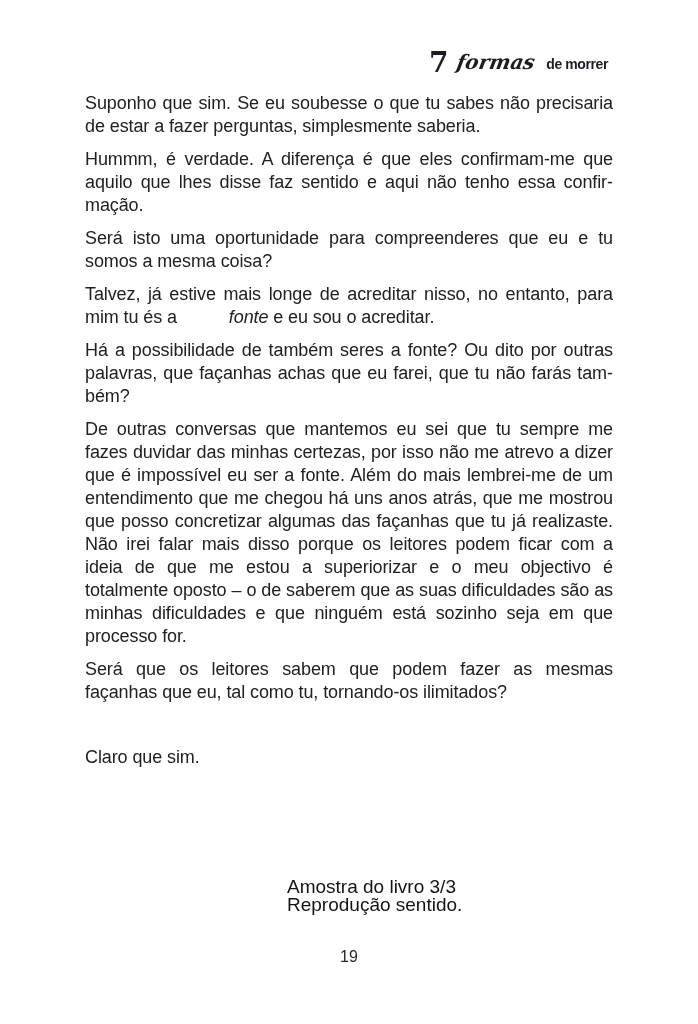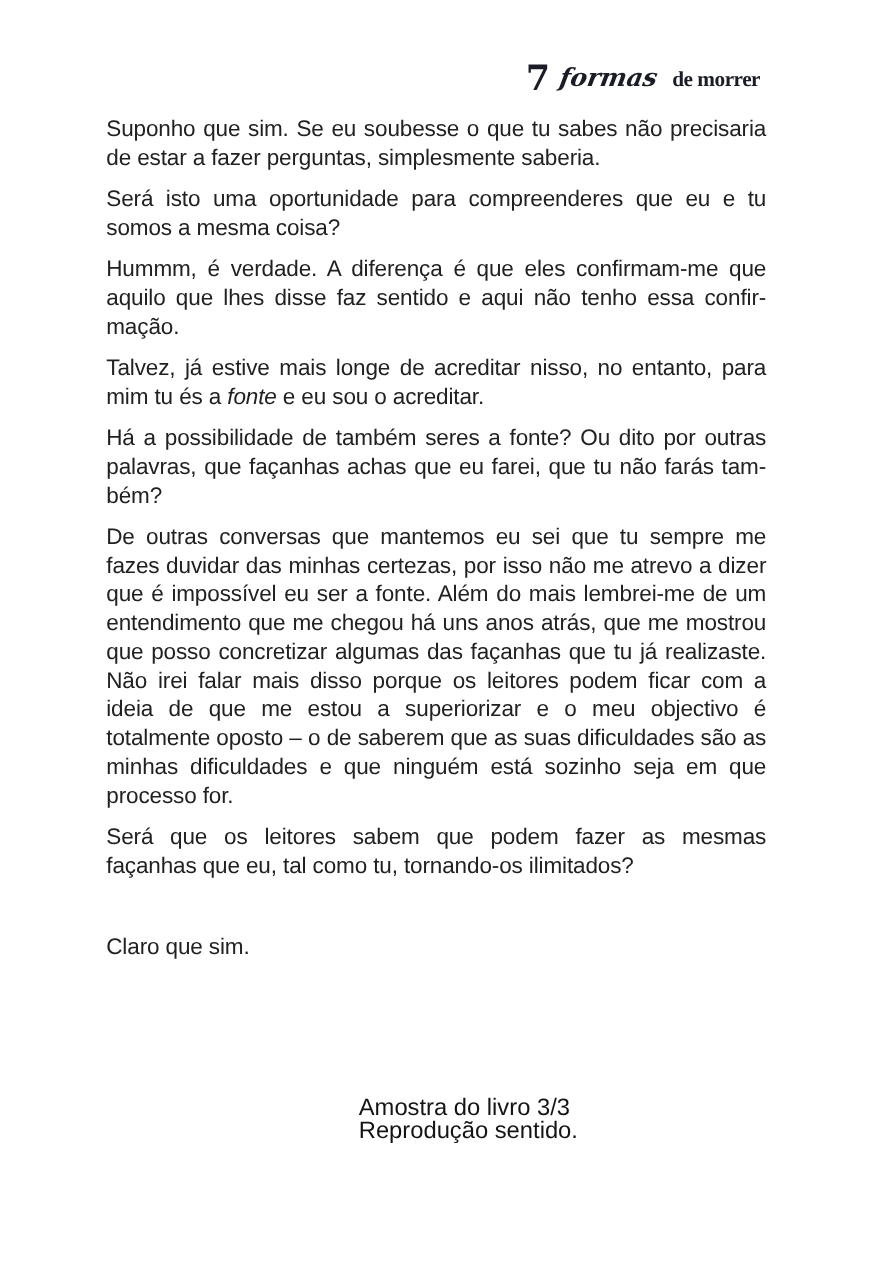--- a/index.html
+++ b/index.html
@@ -38,42 +38,41 @@
     display: inline-block;
     font-family: "DejaVu Serif", serif;
     font-style: italic;
     font-weight: 700;
     font-size: 20px;
     margin: 0 7px 0 4px;
     transform: skewX(-10deg);
   }
   .h-rest {
     display: inline-block;
-    font-size: 17px;
+    font-size: 14px;
     font-weight: 700;
     letter-spacing: -0.4px;
-    font-family: Liberation Serif, serif;
   }
   
   .body-text {
     position: absolute;
     top: 92px;
     left: 85px;
     width: 528px;
   }
   .body-text p {
     margin: 0 0 10px 0;
     font-size: 18px;
     line-height: 23px;
     text-align: justify;
     letter-spacing: -0.1px;
     color: #212121;
   }
   .body-text p:last-child { margin-bottom: 0; margin-top: 42px; }
-  .body-text em { font-style: italic; }
+  .body-text em { font-style: italic; margin-left: 47px; }
   
   .watermark {
     position: absolute;
     left: 287px;
     top: 878px;
     font-size: 19px;
     line-height: 18px;
     color: #141414;
   }
   
@@ -93,28 +92,29 @@
 <div class="page">
 
   <div class="running-head">
     <span class="h-num">7</span>
     <span class="h-script">formas</span>
     <span class="h-rest">de morrer</span>
   </div>
 
   <div class="body-text">
     <p>Suponho que sim. Se eu soubesse o que tu sabes não precisaria de estar a fazer perguntas, simplesmente saberia.</p>
+    <p>Hummm, é verdade. A diferença é que eles confirmam-me que aquilo que lhes disse faz sentido e aqui não tenho essa confir­mação.</p>
     <p>Será isto uma oportunidade para compreenderes que eu e tu somos a mesma coisa?</p>
-    <p>Hummm, é verdade. A diferença é que eles confirmam-me que aquilo que lhes disse faz sentido e aqui não tenho essa confir­mação.</p>
     <p><span>Talvez, já estive mais longe de acreditar nisso, no entanto, para mim tu és a </span><em>fonte</em><span> e eu sou o acreditar.</span></p>
     <p>Há a possibilidade de também seres a fonte? Ou dito por outras palavras, que façanhas achas que eu farei, que tu não farás tam­bém?</p>
     <p>De outras conversas que mantemos eu sei que tu sempre me fazes duvidar das minhas certezas, por isso não me atrevo a dizer que é impossível eu ser a fonte. Além do mais lembrei-me de um entendimento que me chegou há uns anos atrás, que me mos­trou que posso concretizar algumas das façanhas que tu já rea­lizaste. Não irei falar mais disso porque os leitores podem ficar com a ideia de que me estou a superiorizar e o meu objectivo é totalmente oposto – o de saberem que as suas dificuldades são as minhas dificuldades e que ninguém está sozinho seja em que processo for.</p>
     <p>Será que os leitores sabem que podem fazer as mesmas façanhas que eu, tal como tu, tornando-os ilimitados?</p>
     <p>Claro que sim.</p>
   </div>
 
   <div class="watermark">
     <div>Amostra do livro 3/3</div>
     <div>Reprodução sentido.</div>
   </div>
 
+  <div class="page-number">19</div>
 
 </div>
 
 </body></html>

